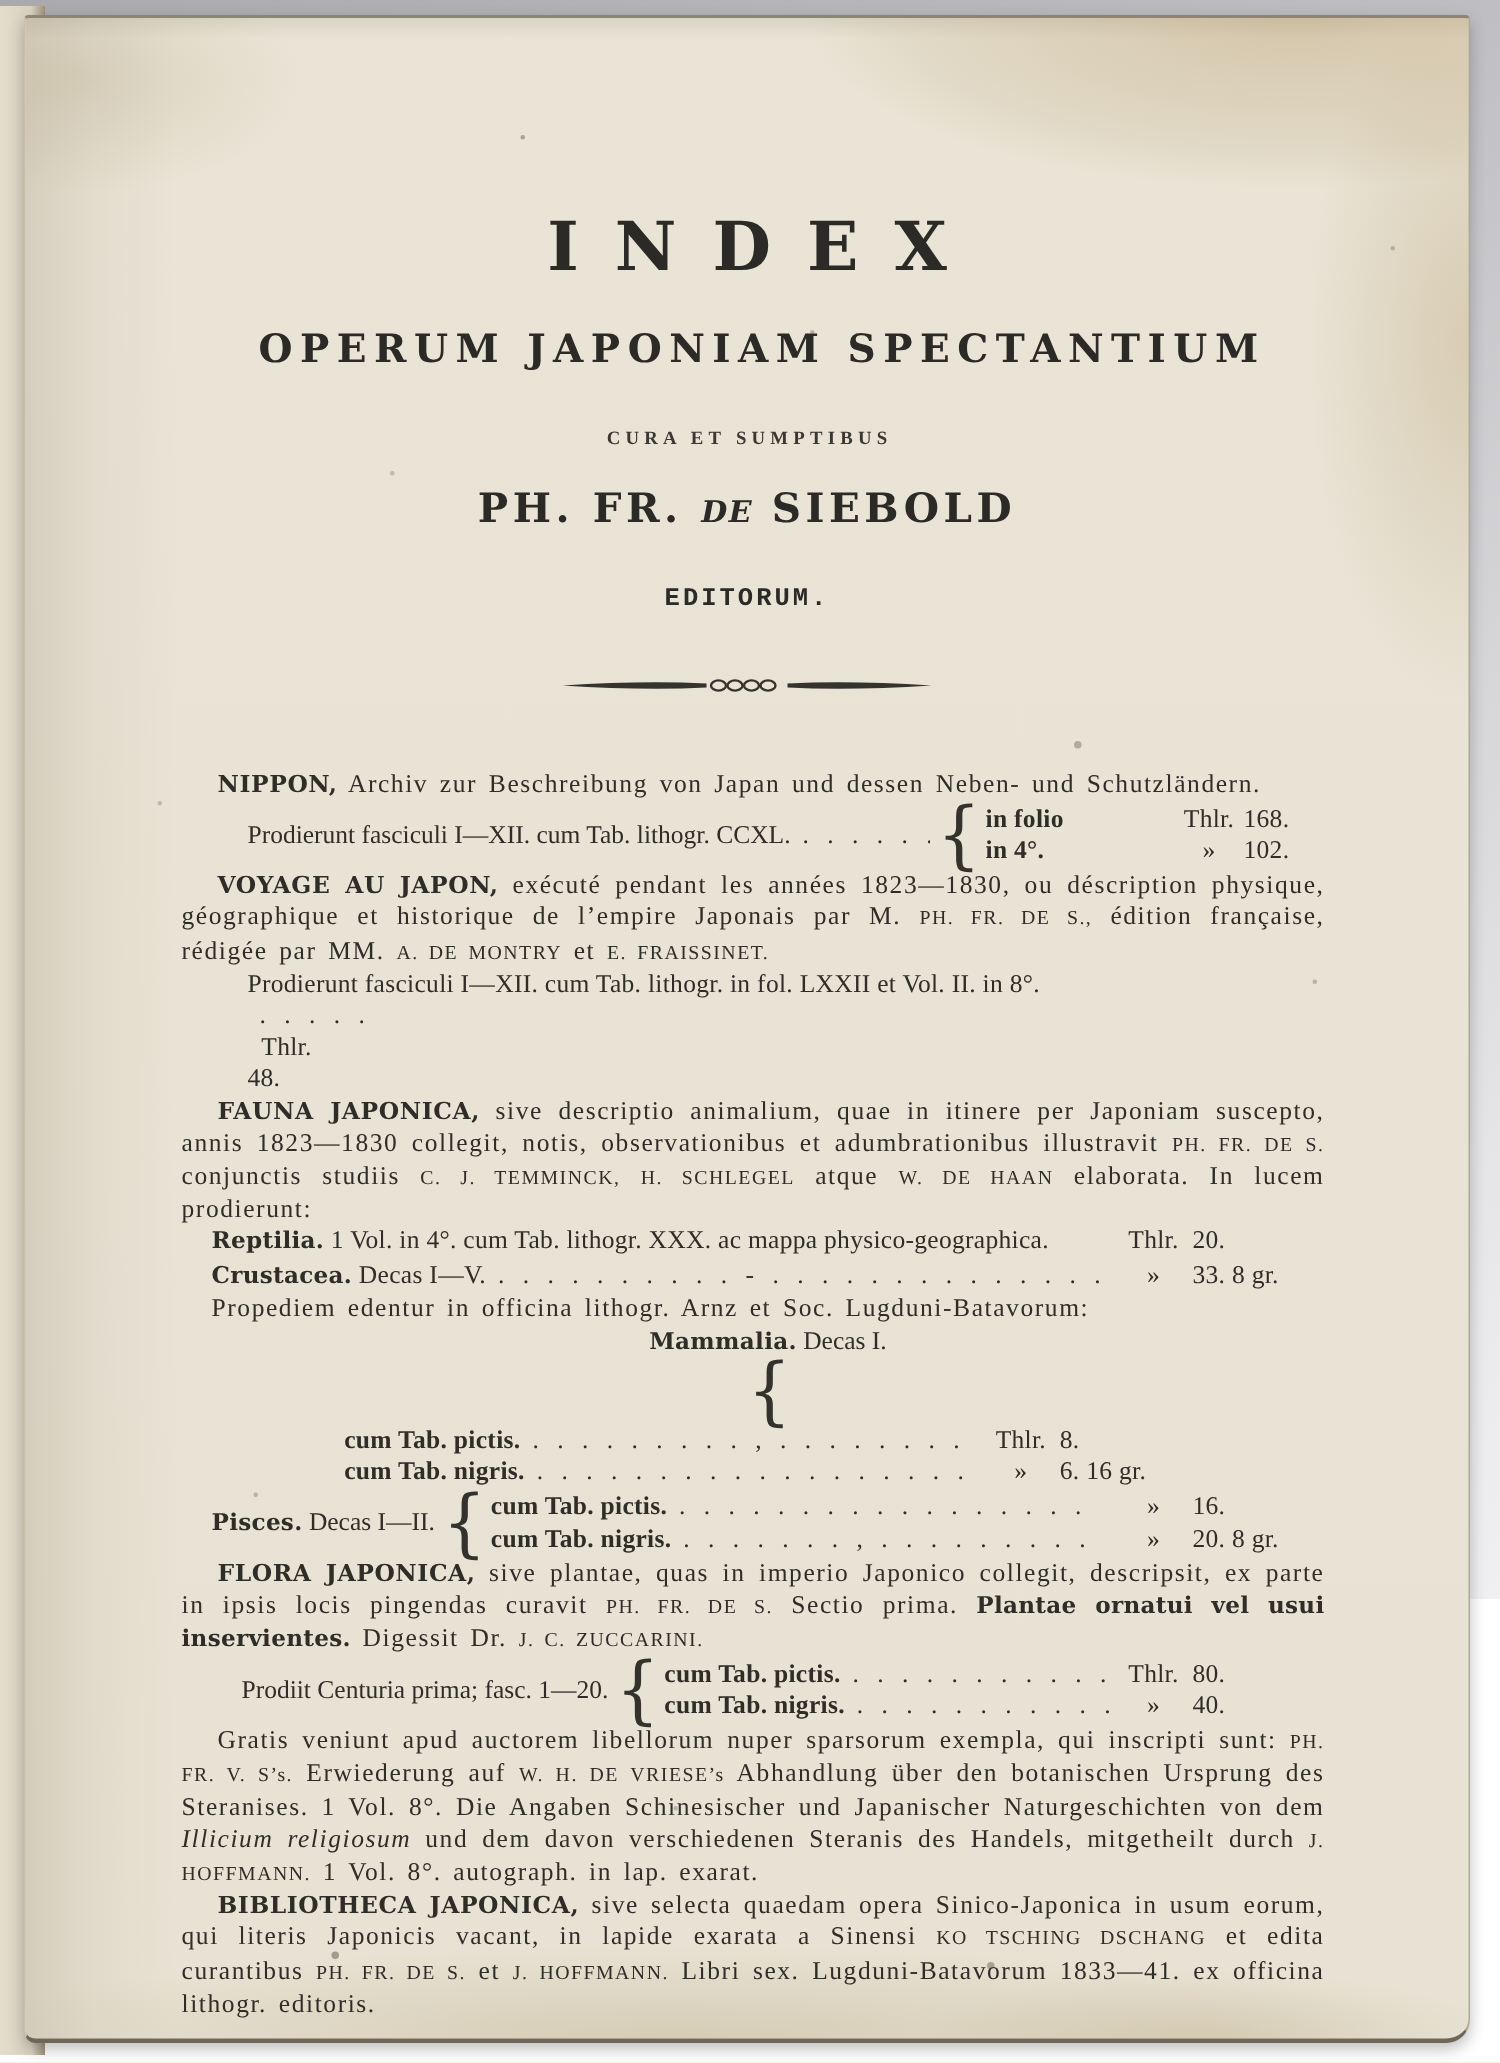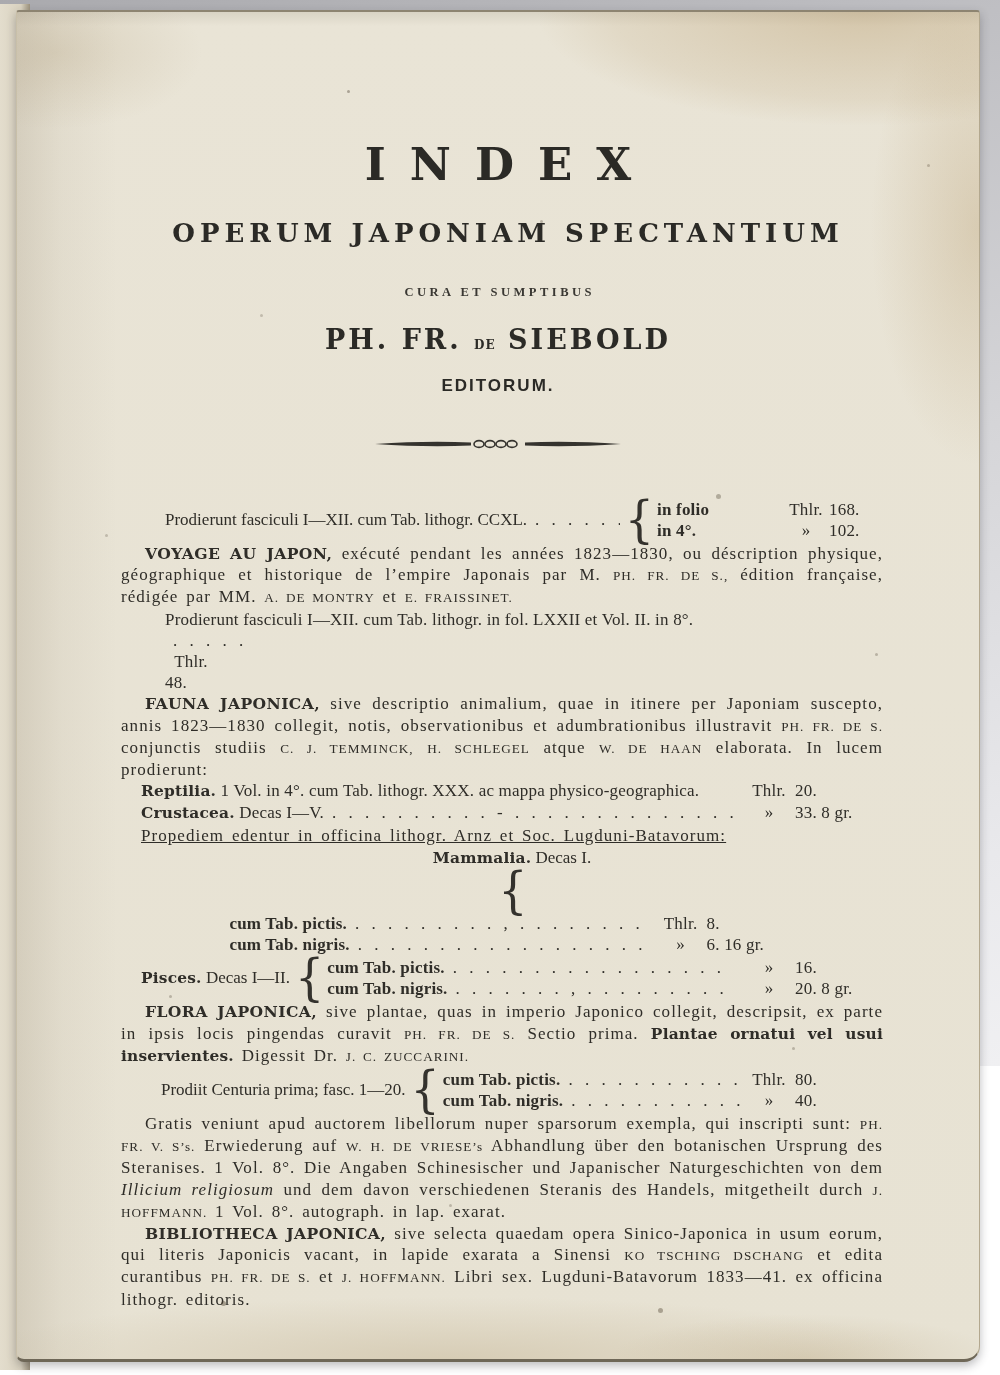--- a/index.html
+++ b/index.html
@@ -36,27 +36,27 @@
       88px 522px 0 rgba(75,65,50,.25), 775px 1035px 0 rgba(75,65,50,.3);}
   header{text-align:center;padding-top:128px;}
   h1{margin:0;font-family:"DejaVu Serif",serif;font-weight:bold;font-size:45px;
     letter-spacing:24px;text-indent:24px;line-height:50px;color:#2b2a26;}
   h2{margin:28px 0 0 15px;font-family:"DejaVu Serif",serif;font-weight:bold;font-size:26px;
     letter-spacing:5px;text-indent:5px;line-height:30px;color:#2b2a26;}
   .cura{margin-top:37px;font-size:12.5px;letter-spacing:3.5px;text-indent:3.5px;
     font-weight:bold;color:#3a3833;}
   .author{margin-top:23px;font-family:"DejaVu Serif",serif;font-weight:bold;font-size:27px;
     letter-spacing:3px;line-height:34px;color:#2b2a26;}
-  .author .de{font-size:12px;letter-spacing:1px;}
-  .editorum{margin-top:14px;font-family:Liberation Sans, sans-serif;font-weight:bold;font-size:17px;
+  .author .de{font-size:20px;letter-spacing:1px;font-style:italic;}
+  .editorum{margin-top:32px;font-family:Liberation Mono, monospace;font-weight:bold;font-size:17px;
     letter-spacing:2px;color:#2b2a26;}
   .ornament{margin-top:40px;}
   main{margin:42px 96px 0 104px;font-size:17px;line-height:21.2px;}
   .para{margin:0;text-align:justify;text-indent:24px;letter-spacing:1.05px;word-spacing:2.5px;}
-  .line{margin:0;letter-spacing:1.05px;word-spacing:2.5px;text-decoration:underline;}
+  .line{margin:0;letter-spacing:1.05px;word-spacing:2.5px;}
   .seg-hw{font-family:"DejaVu Serif",serif;font-weight:bold;font-size:15.6px;letter-spacing:.4px;}
   .seg-b{font-family:"DejaVu Serif",serif;font-weight:bold;font-size:15.4px;letter-spacing:.2px;}
   .seg-sc{font-size:13.2px;letter-spacing:1px;}
   .seg-i{font-style:italic;}
   .prow{display:flex;align-items:baseline;letter-spacing:.2px;}
   .plbl{white-space:nowrap;}
   .pdots{white-space:nowrap;overflow:hidden;letter-spacing:4px;padding:0 8px;}
   .grow{flex:1;min-width:0;}
   .punit{width:52px;flex:none;text-align:center;white-space:nowrap;}
   .pamt{width:88px;flex:none;white-space:nowrap;}
@@ -87,20 +87,21 @@
           <path d="M2 8 Q 55 4.5 98 6.6 L 98 9.4 Q 55 11.5 2 8 Z" fill="#35332e"></path>
           <path d="M248 8 Q 195 4.5 152 6.6 L 152 9.4 Q 195 11.5 248 8 Z" fill="#35332e"></path>
           <ellipse cx="106" cy="8" rx="5" ry="3.4" fill="none" stroke="#35332e" stroke-width="1.6"></ellipse>
           <ellipse cx="117" cy="8" rx="5" ry="3.4" fill="none" stroke="#35332e" stroke-width="1.6"></ellipse>
           <ellipse cx="128" cy="8" rx="5" ry="3.4" fill="none" stroke="#35332e" stroke-width="1.6"></ellipse>
           <ellipse cx="139" cy="8" rx="5" ry="3.4" fill="none" stroke="#35332e" stroke-width="1.6"></ellipse>
         </svg>
       </div>
     </header>
     <main id="entries">
+        <p class="para"><span class="seg seg-hw">NIPPON,</span><span class="seg"> Archiv zur Beschreibung von Japan und dessen Neben- und Schutzländern.</span></p>
         <div class="brace-block" style="padding-left: 44px;">
           <span class="plbl"><span class="seg">Prodierunt fasciculi I—XII. cum Tab. lithogr. CCXL.</span></span>
           <span class="pdots grow">. . . . . . . . . . . . . .</span>
           <span class="brace-glyph">{</span>
           <div class="stack fixed">
             <div class="prow">
               <span class="btxt grow">in folio</span>
               <span class="punit">Thlr.</span>
               <span class="pamt">168.</span>
             </div>

